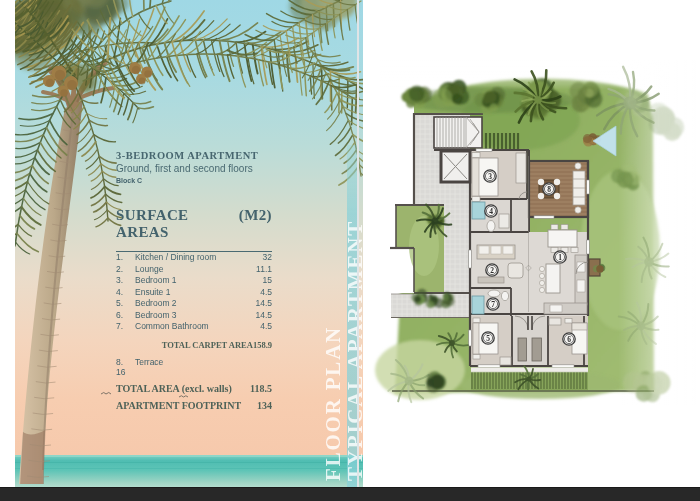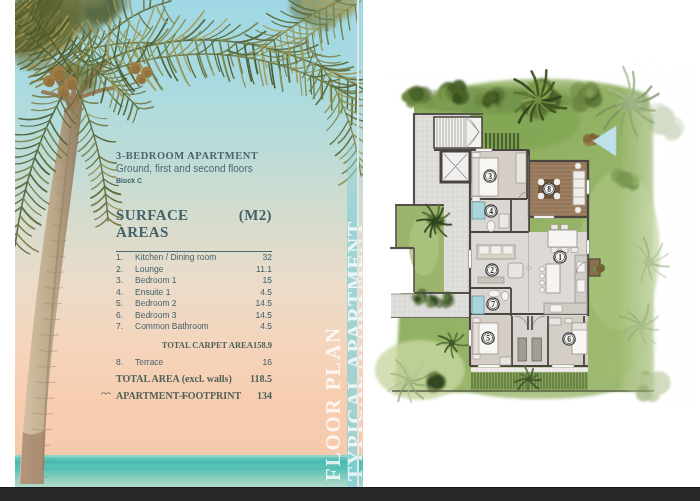--- a/index.html
+++ b/index.html
@@ -691,21 +691,21 @@
         </div>
       <div class="row">
           <span><span style="display:inline-block;width:19px;">7.</span>Common Bathroom</span>
           <span>4.5</span>
         </div>
     </div>
     <div class="row" style="font-family:'Liberation Serif',serif;font-weight:bold;font-size:8.5px;margin-top:7px;color:#4e6258;justify-content:flex-end;">
       <span>TOTAL CARPET AREA</span>
         <span>158.9</span>
     </div>
-    <div class="row" style="font-size:8.5px;margin-top:7px;">
+    <div class="row" style="font-size:8.5px;margin-top:7px;flex-direction:column;">
       <span><span style="display:inline-block;width:19px;">8.</span>Terrace</span>
         <span>16</span>
     </div>
     <div class="row" style="font-family:'Liberation Serif',serif;font-weight:bold;font-size:10px;margin-top:6.5px;color:#4e6258;">
       <span>TOTAL AREA (excl. walls)</span>
         <span>118.5</span>
     </div>
     <div class="row" style="font-family:'Liberation Serif',serif;font-weight:bold;font-size:10px;margin-top:6px;color:#4e6258;">
       <span>APARTMENT FOOTPRINT</span>
         <span>134</span>

